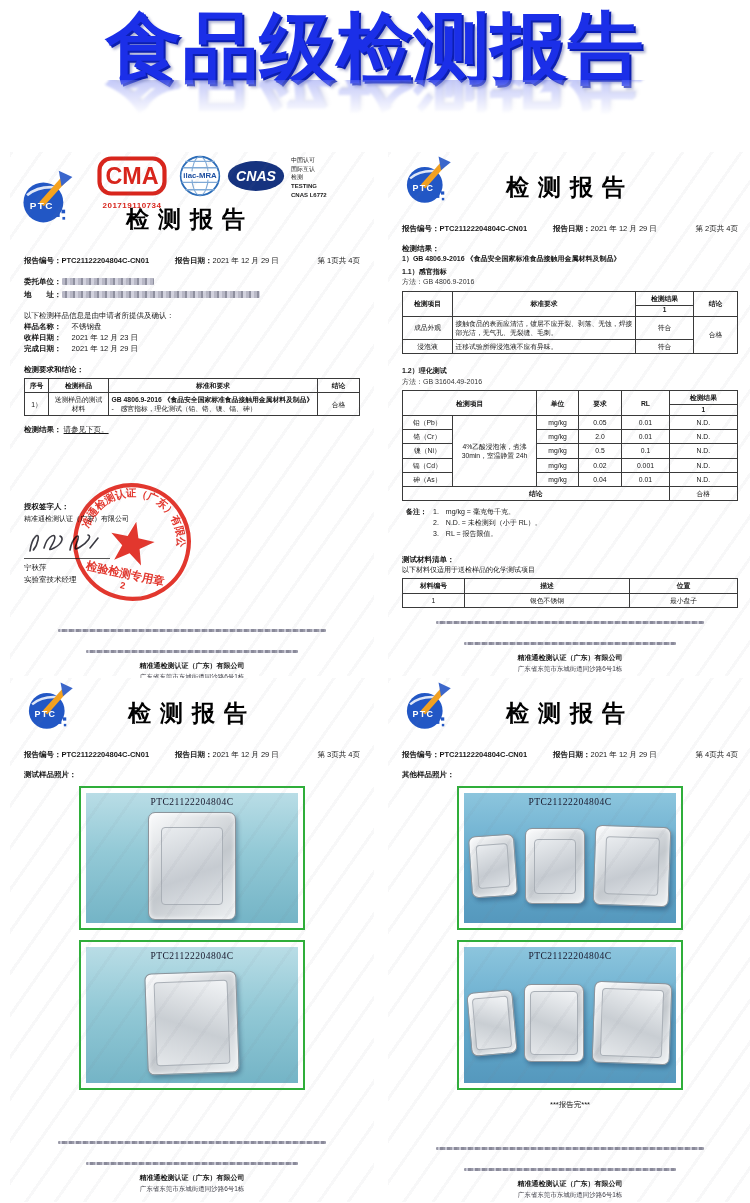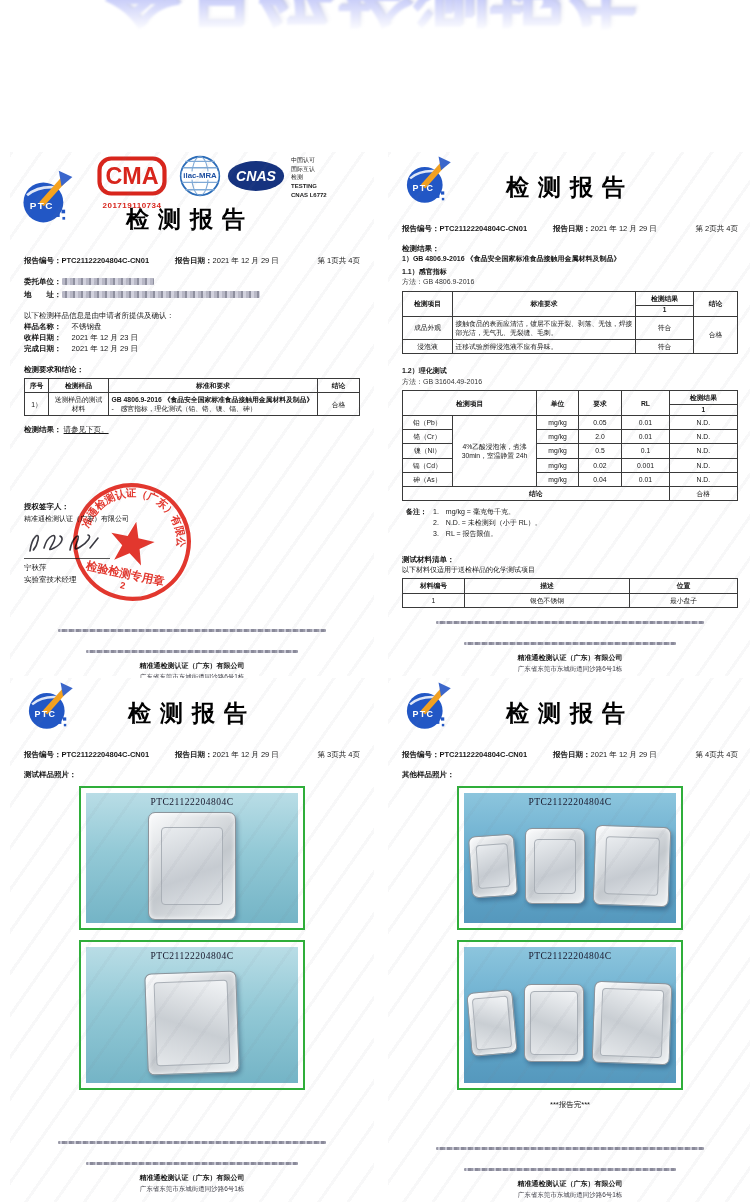--- a/index.html
+++ b/index.html
@@ -96,20 +96,21 @@
   .end-note { text-align:center; font-size:7.5px; margin-top:10px; color:#111; }
 
   svg text { font-family:"Liberation Sans",sans-serif; }
 </style>
 </head>
 <body>
 
 <div id="canvas">
 
   <div class="banner">
+    <div class="banner-text">食品级检测报告</div>
     <div class="reflect-wrap">
       <div class="banner-text">食品级检测报告</div>
     </div>
   </div>
 
   <div class="page" id="p1">
     <div class="p1-head">
       <span class="ptc-wrap">
         <svg width="58" height="58" viewBox="0 0 64 64">
           <circle cx="28" cy="38" r="22" fill="#2257c5"></circle>

